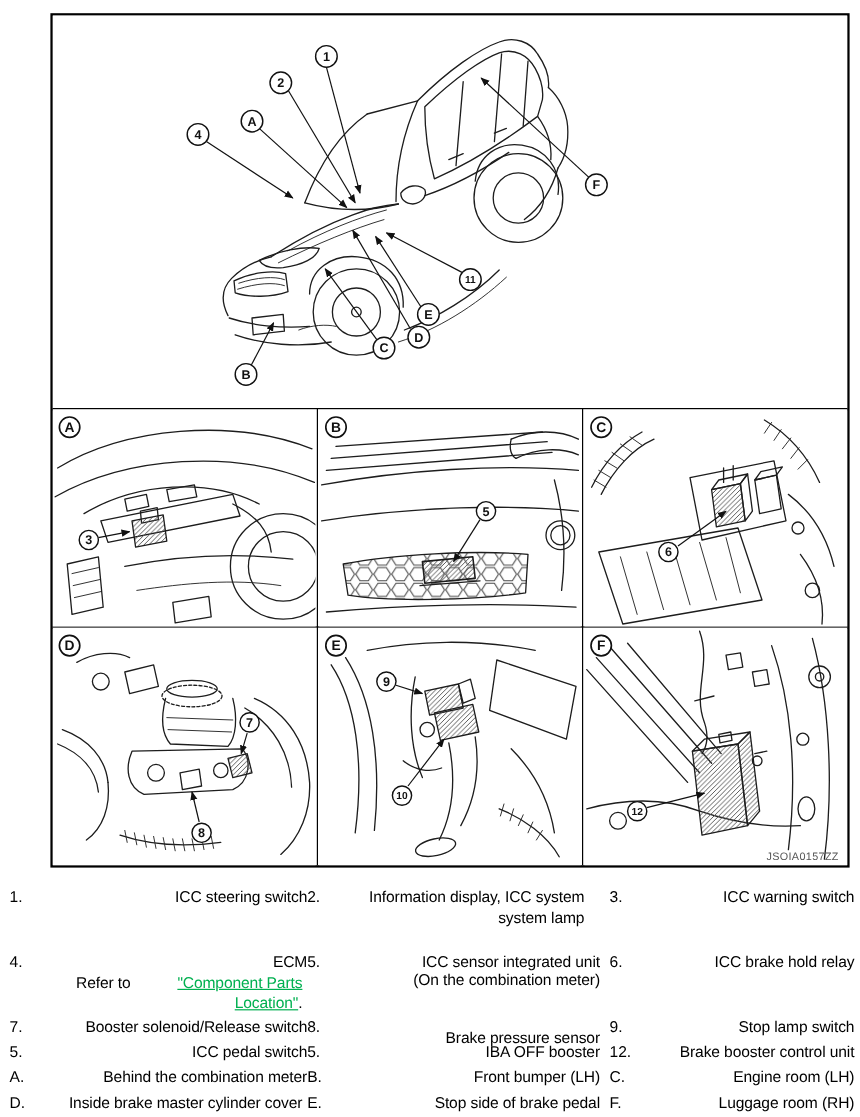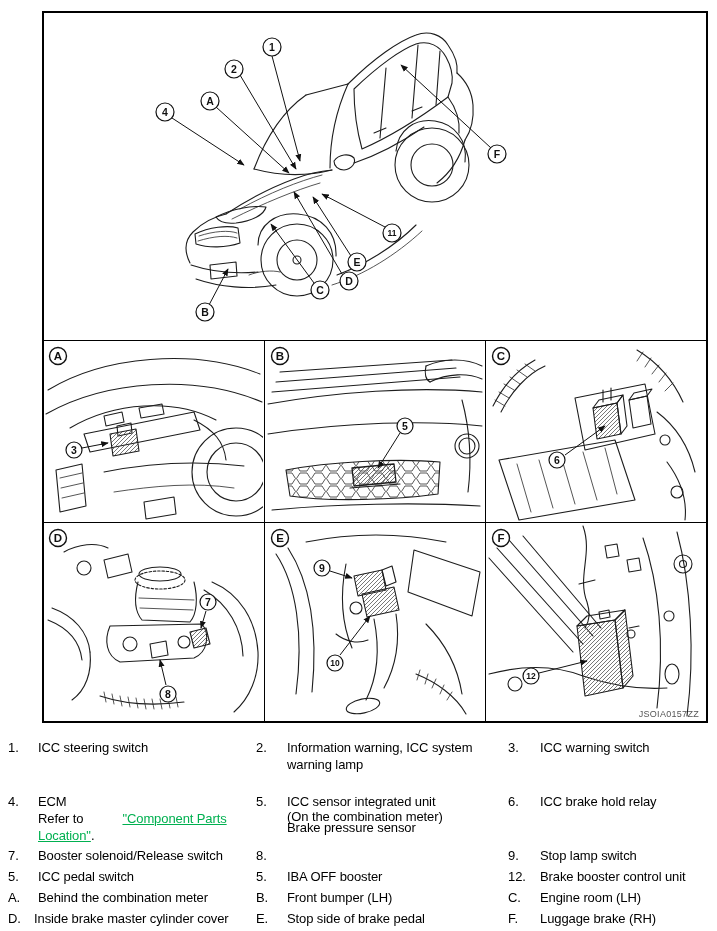--- a/index.html
+++ b/index.html
@@ -19,21 +19,21 @@
   .co circle{fill:#fff;stroke:#111;stroke-width:1.2;}
   .co text{font:bold 10.5px "Liberation Sans",sans-serif;fill:#111;}
   .co text.sm{font-size:8.5px;}
   .co line{stroke:#111;stroke-width:1;}
   .plabel circle{fill:#fff;stroke:#111;stroke-width:1.4;}
   .plabel text{font:bold 11.5px "Liberation Sans",sans-serif;fill:#111;}
   
   .legend{position:absolute;left:0;top:0;width:717px;font-size:13px;line-height:17px;
           letter-spacing:-.1px;}
   .lnum,.ltxt{position:absolute;}
-  .ltxt{white-space:normal;}
+  .ltxt{white-space:normal;text-align:right;}
   .glink{color:#00B050;text-decoration:underline;cursor:pointer;}
 </style>
 </head>
 <body>
 
 <div class="page">
 
   <svg width="0" height="0" style="position:absolute">
     <defs>
       <marker id="arw" viewBox="0 0 10 10" refX="9" refY="5" markerWidth="7.5" markerHeight="7.5" orient="auto-start-reverse">
@@ -371,37 +371,37 @@
     </div>
 
     <div class="watermark">JSOIA0157ZZ</div>
   </div>
 
   <div class="legend">
 
     <span class="lnum" style="left:8px;top:739px">1.</span>
     <span class="ltxt" style="left:38px;top:739px;width:218px">ICC steering switch</span>
     <span class="lnum" style="left:256px;top:739px">2.</span>
-    <span class="ltxt" style="left:287px;top:739px;width:200px">Information warning, ICC system warning lamp</span>
+    <span class="ltxt" style="left:287px;top:739px;width:200px">Information display, ICC system system lamp</span>
     <span class="ltxt" style="left:287px;top:808px;width:213px">(On the combination meter)</span>
     <span class="lnum" style="left:508px;top:739px">3.</span>
     <span class="ltxt" style="left:540px;top:739px;width:172px">ICC warning switch</span>
 
     <span class="lnum" style="left:8px;top:793px">4.</span>
     <span class="ltxt" style="left:38px;top:793px;width:218px">ECM</span>
     <span class="ltxt" style="left:38px;top:810px;width:214px"><span>Refer to</span><span class="glink" style="margin-left:39px">"Component Parts Location"</span><span>.</span></span>
     <span class="lnum" style="left:256px;top:793px">5.</span>
     <span class="ltxt" style="left:287px;top:793px;width:213px">ICC sensor integrated unit</span>
     <span class="lnum" style="left:508px;top:793px">6.</span>
     <span class="ltxt" style="left:540px;top:793px;width:172px">ICC brake hold relay</span>
 
     <span class="lnum" style="left:8px;top:847px">7.</span>
     <span class="ltxt" style="left:38px;top:847px;width:218px">Booster solenoid/Release switch</span>
     <span class="lnum" style="left:256px;top:847px">8.</span>
-    <span class="ltxt" style="left:287px;top:819px;width:213px">Brake pressure sensor</span>
+    <span class="ltxt" style="left:287px;top:856px;width:213px">Brake pressure sensor</span>
     <span class="lnum" style="left:508px;top:847px">9.</span>
     <span class="ltxt" style="left:540px;top:847px;width:172px">Stop lamp switch</span>
 
     <span class="lnum" style="left:8px;top:868px">5.</span>
     <span class="ltxt" style="left:38px;top:868px;width:218px">ICC pedal switch</span>
     <span class="lnum" style="left:256px;top:868px">5.</span>
     <span class="ltxt" style="left:287px;top:868px;width:213px">IBA OFF booster</span>
     <span class="lnum" style="left:508px;top:868px">12.</span>
     <span class="ltxt" style="left:540px;top:868px;width:172px">Brake booster control unit</span>
 
@@ -410,16 +410,16 @@
     <span class="lnum" style="left:256px;top:889px">B.</span>
     <span class="ltxt" style="left:287px;top:889px;width:213px">Front bumper (LH)</span>
     <span class="lnum" style="left:508px;top:889px">C.</span>
     <span class="ltxt" style="left:540px;top:889px;width:172px">Engine room (LH)</span>
 
     <span class="lnum" style="left:8px;top:910px">D.</span>
     <span class="ltxt" style="left:34px;top:910px;width:218px">Inside brake master cylinder cover</span>
     <span class="lnum" style="left:256px;top:910px">E.</span>
     <span class="ltxt" style="left:287px;top:910px;width:213px">Stop side of brake pedal</span>
     <span class="lnum" style="left:508px;top:910px">F.</span>
-    <span class="ltxt" style="left:540px;top:910px;width:172px">Luggage brake (RH)</span>
+    <span class="ltxt" style="left:540px;top:910px;width:172px">Luggage room (RH)</span>
   </div>
 
 </div>
 
 </body></html>

